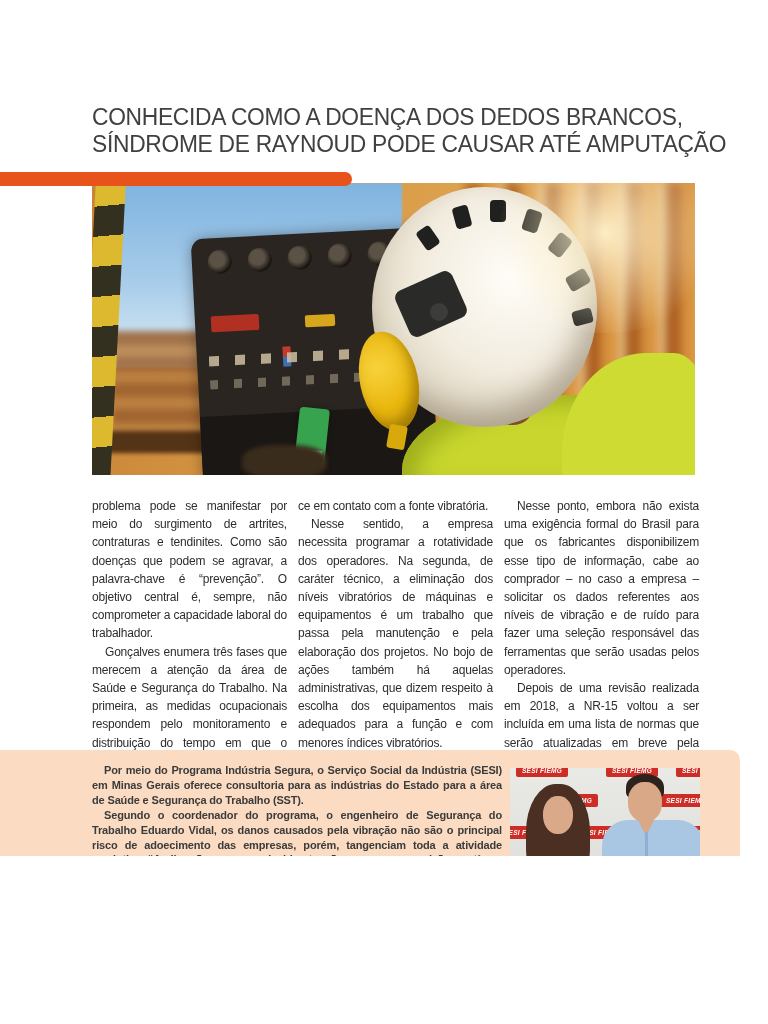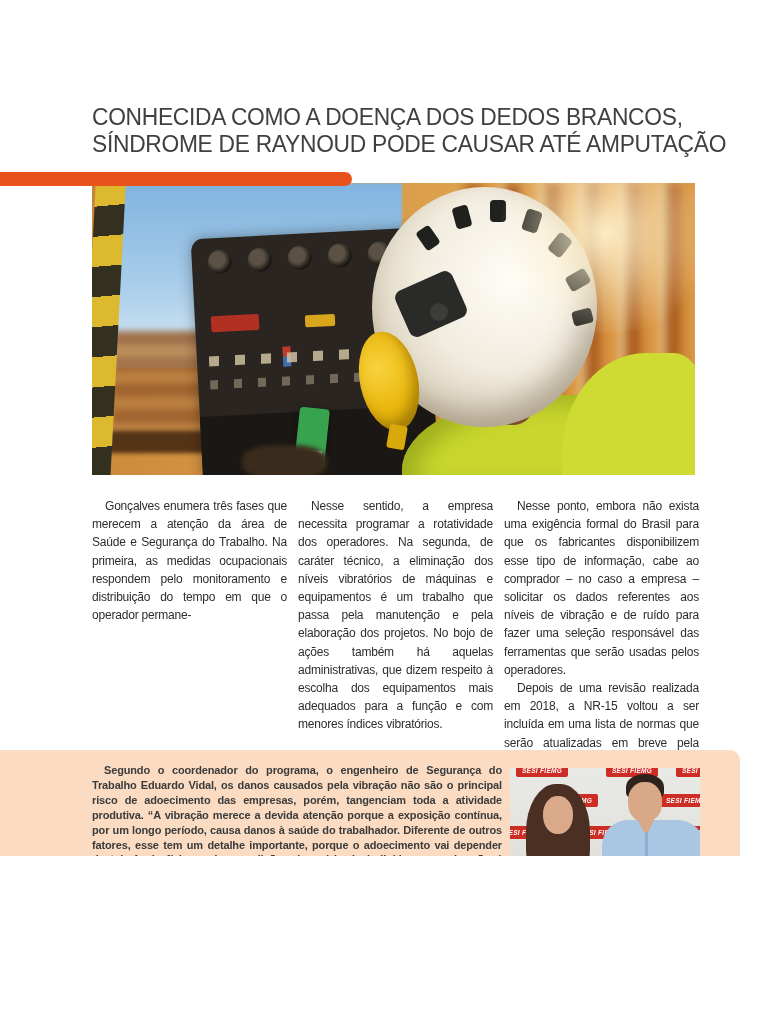--- a/index.html
+++ b/index.html
@@ -190,33 +190,36 @@
     </div>
     <div class="h-muff" data-name="worker-earmuff"></div>
     <div class="h-muffclip" data-name="earmuff-clip"></div>
     <div class="h-flare" data-name="sun-flare"></div>
   </div>
 
   <div class="accent-bar" data-name="accent-bar"></div>
 
   <div class="article" data-name="article-body">
     <div class="col" data-name="article-column-1">
+      <p data-name="paragraph">problema pode se manifestar por meio do surgimento de artrites, contraturas e tendinites. Como são doenças que podem se agravar, a palavra-chave é “prevenção”. O objetivo central é, sempre, não comprometer a capacidade laboral do trabalhador.</p>
       <p class="ind" data-name="paragraph">Gonçalves enumera três fases que merecem a atenção da área de Saúde e Segurança do Trabalho. Na primeira, as medidas ocupacionais respondem pelo monitoramento e distribuição do tempo em que o operador permane-</p>
     </div>
     <div class="col" data-name="article-column-2">
+      <p data-name="paragraph">ce em contato com a fonte vibratória.</p>
       <p class="ind" data-name="paragraph">Nesse sentido, a empresa necessita programar a rotatividade dos operadores. Na segunda, de caráter técnico, a eliminação dos níveis vibratórios de máquinas e equipamentos é um trabalho que passa pela manutenção e pela elaboração dos projetos. No bojo de ações também há aquelas administrativas, que dizem respeito à escolha dos equipamentos mais adequados para a função e com menores índices vibratórios.</p>
     </div>
     <div class="col" data-name="article-column-3">
       <p class="ind" data-name="paragraph">Nesse ponto, embora não exista uma exigência formal do Brasil para que os fabricantes disponibilizem esse tipo de informação, cabe ao comprador – no caso a empresa – solicitar os dados referentes aos níveis de vibração e de ruído para fazer uma seleção responsável das ferramentas que serão usadas pelos operadores.</p>
       <p class="ind" data-name="paragraph">Depois de uma revisão realizada em 2018, a NR-15 voltou a ser incluída em uma lista de normas que serão atualizadas em breve pela Comissão Tripar-</p>
     </div>
   </div>
 
   <div class="consult" data-name="consultoria-box">
     <div class="c-text" data-name="consultoria-text">
+      <p data-name="paragraph">Por meio do Programa Indústria Segura, o Serviço Social da Indústria (SESI) em Minas Gerais oferece consultoria para as indústrias do Estado para a área de Saúde e Segurança do Trabalho (SST).</p>
       <p data-name="paragraph">Segundo o coordenador do programa, o engenheiro de Segurança do Trabalho Eduardo Vidal, os danos causados pela vibração não são o principal risco de adoecimento das empresas, porém, tangenciam toda a atividade produtiva. “A vibração merece a devida atenção porque a exposição contínua, por um longo período, causa danos à saúde do trabalhador. Diferente de outros fatores, esse tem um detalhe importante, porque o adoecimento vai depender da tolerância física e das condições de saúde do indivíduo, ou seja, não é possível generalizar ou definir prazos”, destaca.</p>
     </div>
     <div class="ppl" data-name="consultants-photo">
       <span class="chip ch1" data-name="sesi-fiemg-logo">SESI FIEMG</span>
       <span class="chip ch2" data-name="sesi-fiemg-logo">SESI FIEMG</span>
       <span class="chip ch3" data-name="sesi-fiemg-logo">SESI FIEMG</span>
       <span class="chip ch4" data-name="sesi-fiemg-logo">SESI FIEMG</span>
       <span class="chip ch5" data-name="sesi-fiemg-logo">SESI FIEMG</span>
       <span class="chip ch6" data-name="sesi-fiemg-logo">SESI FIEMG</span>
       <span class="chip ch7" data-name="sesi-fiemg-logo">SESI FIEMG</span>

